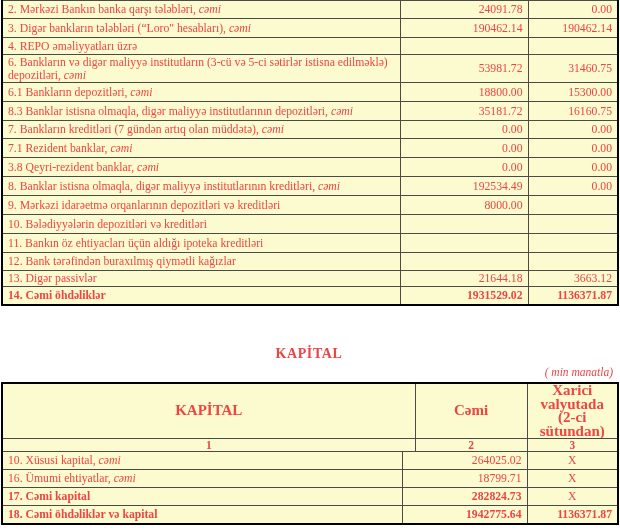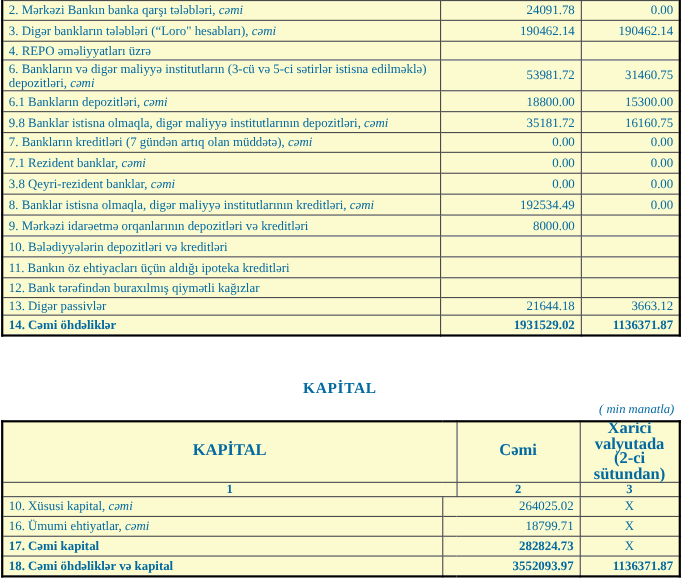--- a/index.html
+++ b/index.html
@@ -1,17 +1,17 @@
 <!DOCTYPE html>
 <html><head>
 <meta charset="utf-8">
 <style>
   html,body{margin:0;padding:0;background:#fff;}
   .page{position:relative;width:620px;height:530px;background:#ffffff;overflow:hidden;
-        font-family:"Liberation Serif","DejaVu Serif",serif;color:#0369a1;}
+        font-family:"Liberation Serif","DejaVu Serif",serif;color:#ef4444;}
   table.t{border-collapse:collapse;table-layout:fixed;position:absolute;left:1px;width:616px;}
   table.t td{border:1px solid #4a4a4a;background:#fbfbcf;padding:0 5px;vertical-align:middle;
              font-size:11.7px;line-height:13px;overflow:hidden;}
   table.t1{top:0;border:2px solid #000;border-top:1px solid #4a4a4a;}
   table.t2{top:382px;border:2px solid #000;}
   td.lbl{text-align:left;}
   td.num{text-align:right;font-size:12px;}
   td.ctr{text-align:center;font-size:12px;}
   td.wht{background:#ffffff;margin-left:38px;}
   .b{font-weight:bold;}
@@ -53,21 +53,21 @@
           <td class="lbl"><span>6. Bankların və digər maliyyə institutların (3-cü və 5-ci sətirlər istisna edilməklə) depozitləri, </span><em>cəmi</em></td>
           <td class="num">53981.72</td>
           <td class="num">31460.75</td>
         </tr>
         <tr style="height: 19px;">
           <td class="lbl"><span>6.1  Bankların depozitləri, </span><em>cəmi</em></td>
           <td class="num">18800.00</td>
           <td class="num">15300.00</td>
         </tr>
         <tr style="height: 19px;">
-          <td class="lbl"><span>9.8 Banklar istisna olmaqla, digər maliyyə institutlarının depozitləri, </span><em>cəmi</em></td>
+          <td class="lbl"><span>8.3 Banklar istisna olmaqla, digər maliyyə institutlarının depozitləri, </span><em>cəmi</em></td>
           <td class="num">35181.72</td>
           <td class="num">16160.75</td>
         </tr>
         <tr style="height: 18px;">
           <td class="lbl"><span>7. Bankların kreditləri (7 gündən artıq olan müddətə), </span><em>cəmi</em></td>
           <td class="num">0.00</td>
           <td class="num">0.00</td>
         </tr>
         <tr style="height: 19px;">
           <td class="lbl"><span>7.1 Rezident banklar, </span><em>cəmi</em></td>
@@ -148,19 +148,19 @@
           <td class="num" colspan="2">18799.71</td>
           <td class="ctr">X</td>
         </tr>
         <tr style="height: 18px;">
           <td class="lbl b"><span>17. Cəmi kapital</span></td>
           <td class="num b" colspan="2">282824.73</td>
           <td class="ctr">X</td>
         </tr>
         <tr style="height: 18px;">
           <td class="lbl b"><span>18. Cəmi öhdəliklər və kapital</span></td>
-          <td class="num b" colspan="2">3552093.97</td>
+          <td class="num b" colspan="2">1942775.64</td>
           <td class="num b">1136371.87</td>
         </tr>
       </tbody>
   </table>
 
 </div>
 
 </body></html>

